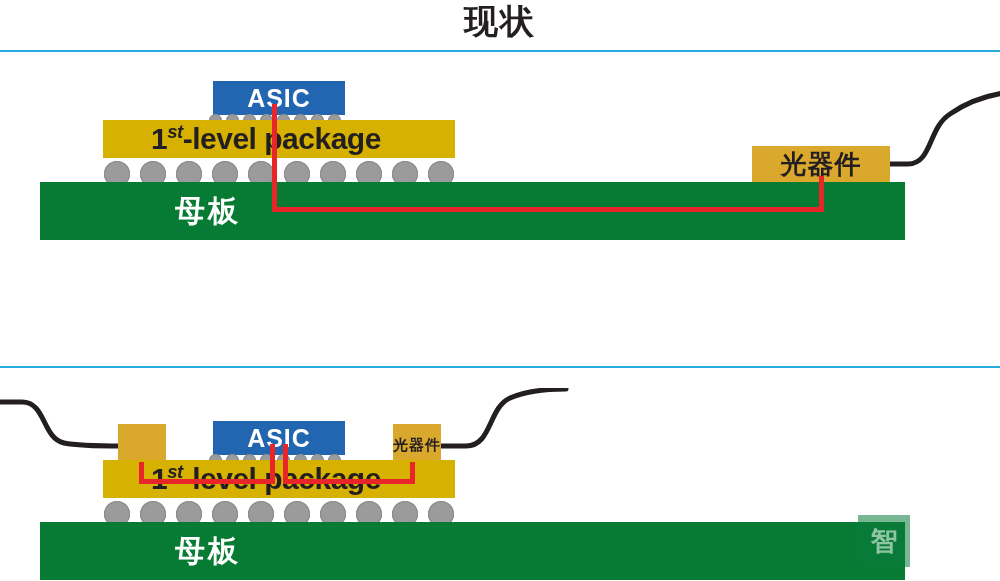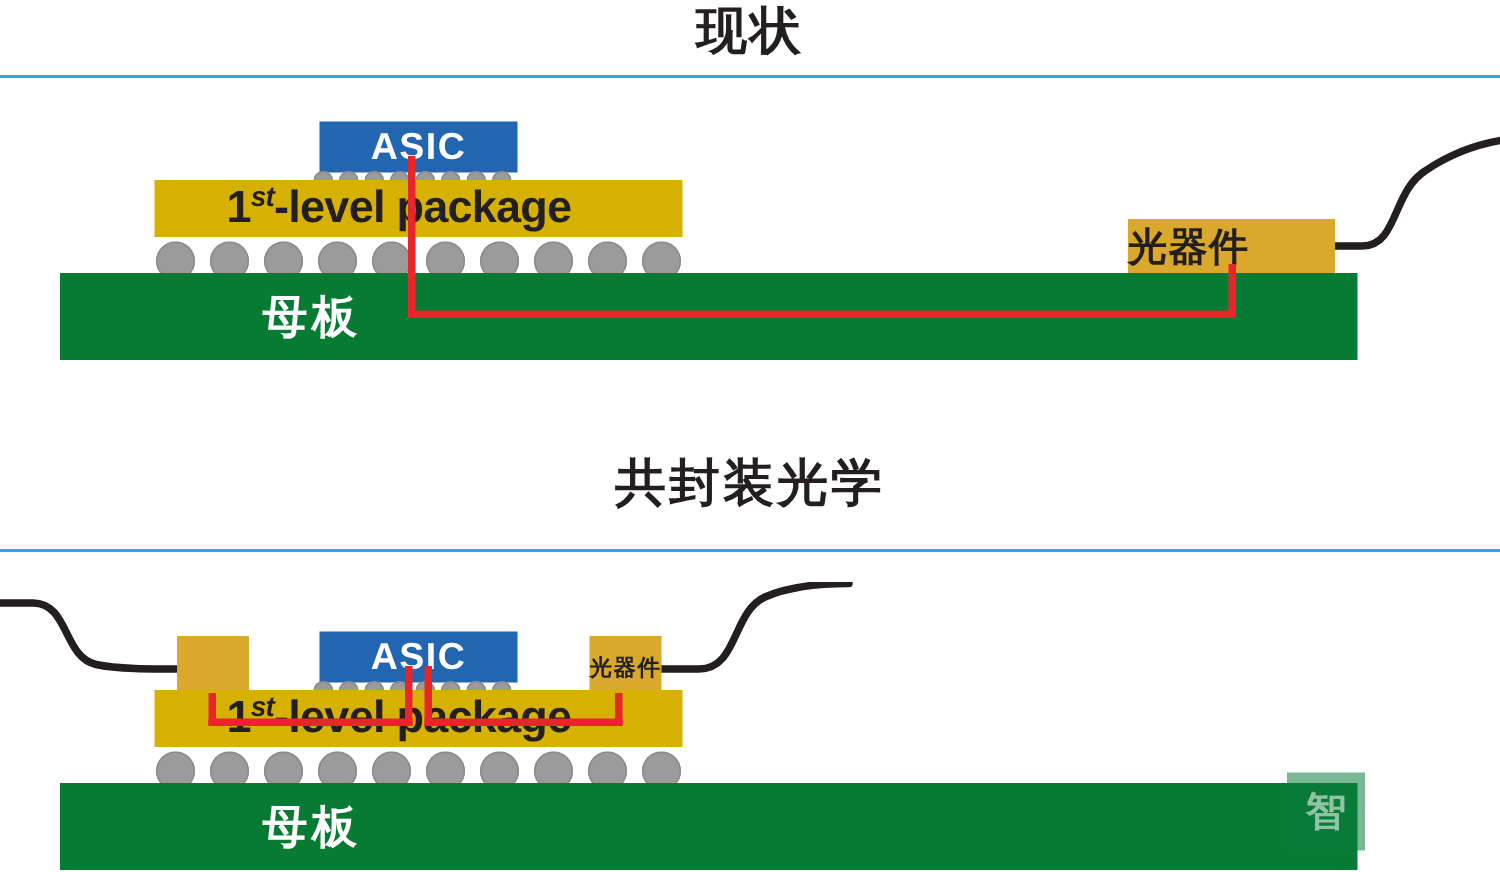--- a/index.html
+++ b/index.html
@@ -40,21 +40,21 @@
   .package-label sup{font-size:.62em;vertical-align:super;line-height:0;font-style:italic;}
   .asic{
     background:#2265b0;
     display:flex;align-items:center;justify-content:center;
   }
   .asic-label{
     color:#ffffff;font-weight:700;letter-spacing:1px;white-space:nowrap;
   }
   .optic{
     background:#d9a82c;
-    display:flex;align-items:center;justify-content:flex-start;
+    display:flex;align-items:center;justify-content:center;
   }
   .optic-label{
     color:#231f20;font-weight:700;white-space:nowrap;letter-spacing:1px;
   }
 
   
   .ball-row{display:flex;align-items:center;}
   .ball{
     border-radius:50%;
     background:#9b9b9b;
@@ -140,21 +140,20 @@
   </div>
 
   <div class="abs board" style="left:40px;top:182px;width:865px;height:58px;">
     <span class="board-label" style="margin-left:135px;">母板</span>
   </div>
 
   <div class="abs trace" style="left:272px;top:104px;width:5px;height:108px;"></div>
   <div class="abs trace" style="left:272px;top:207px;width:552px;height:5px;"></div>
   <div class="abs trace" style="left:819px;top:176px;width:5px;height:36px;"></div>
 
-  <div class="abs section-title" style="left:0;top:305px;">共封装光学</div>
 
   <div class="abs divider" style="left:0;top:366px;"></div>
 
   <svg class="fiber" style="left:-4px;top:390px;" width="130" height="60">
     <path d="M0,12 L26,12 C50,12 46,48 68,53 C82,56 104,56 126,56"></path>
   </svg>
   <svg class="fiber" style="left:440px;top:388px;" width="130" height="62">
     <path d="M0,58 L26,58 C52,58 48,20 70,10 C86,3 104,1 126,1"></path>
   </svg>
 

